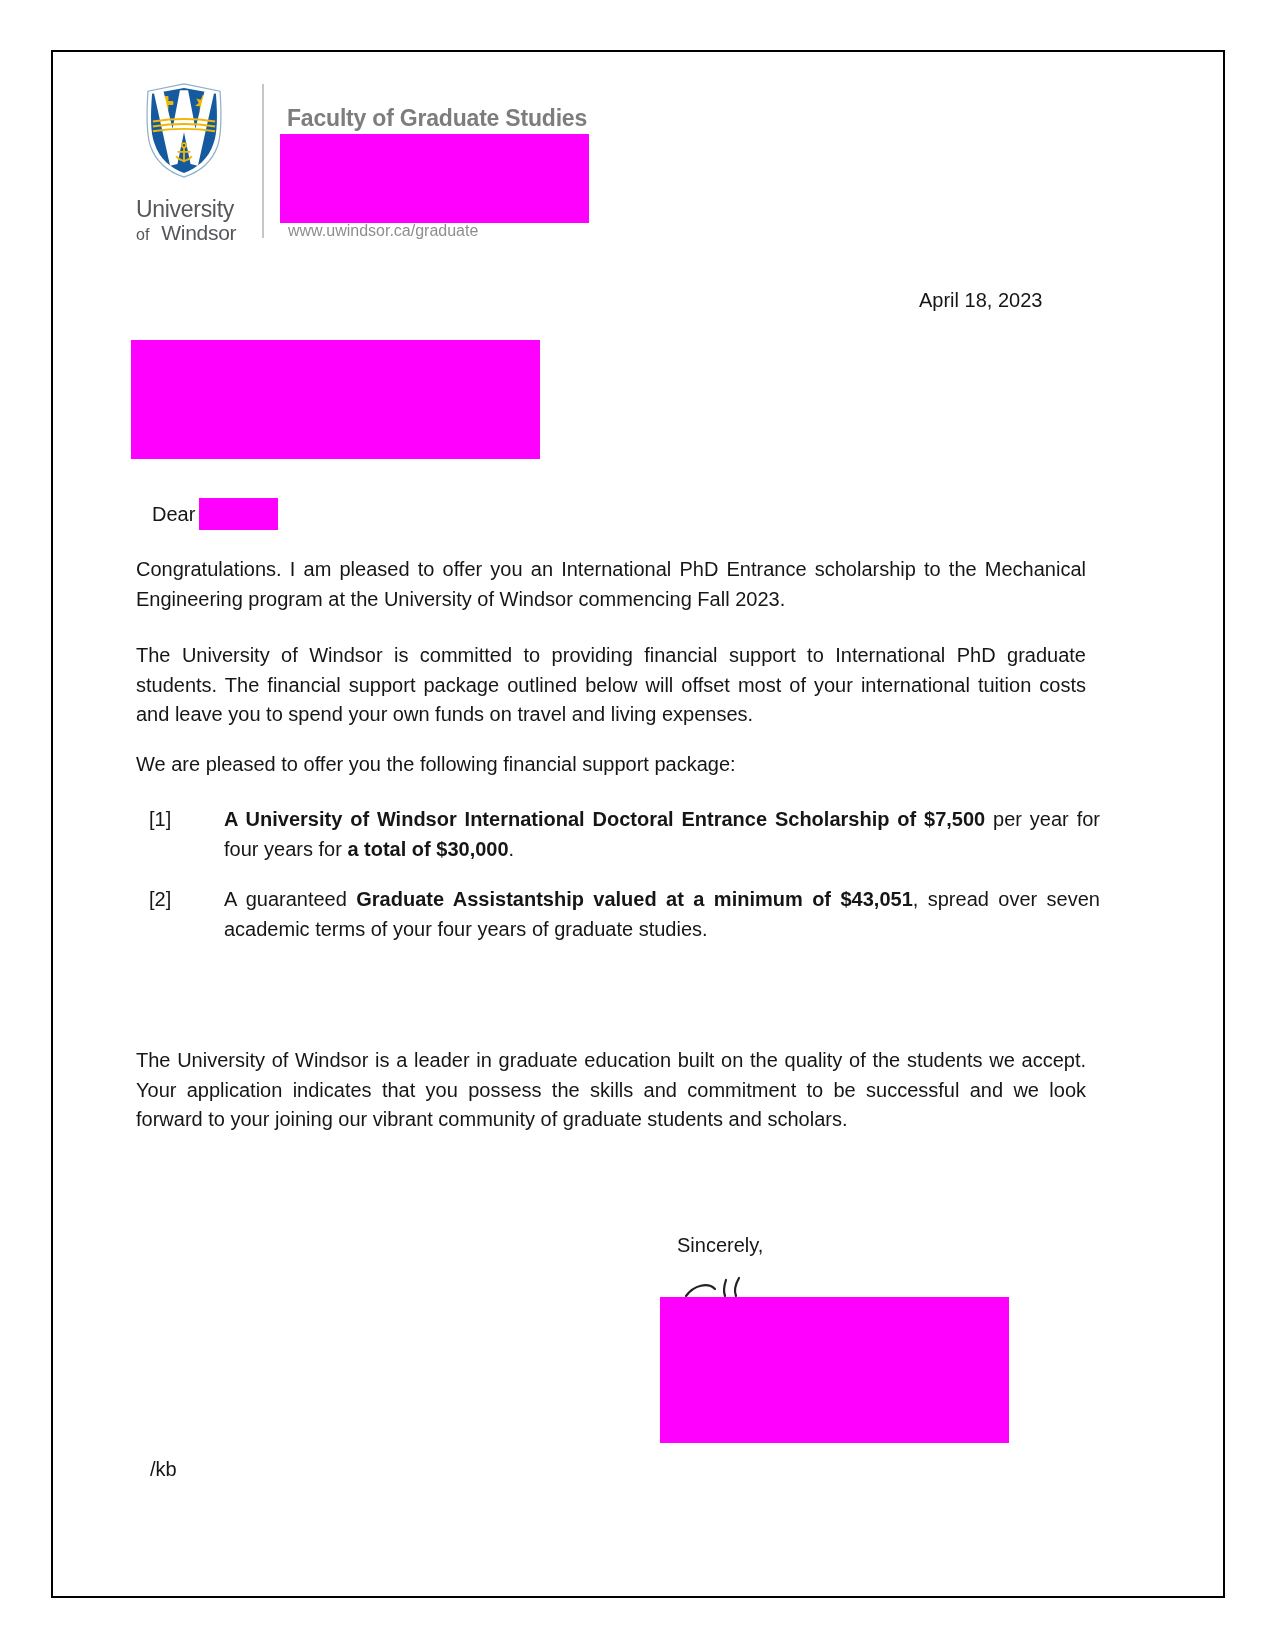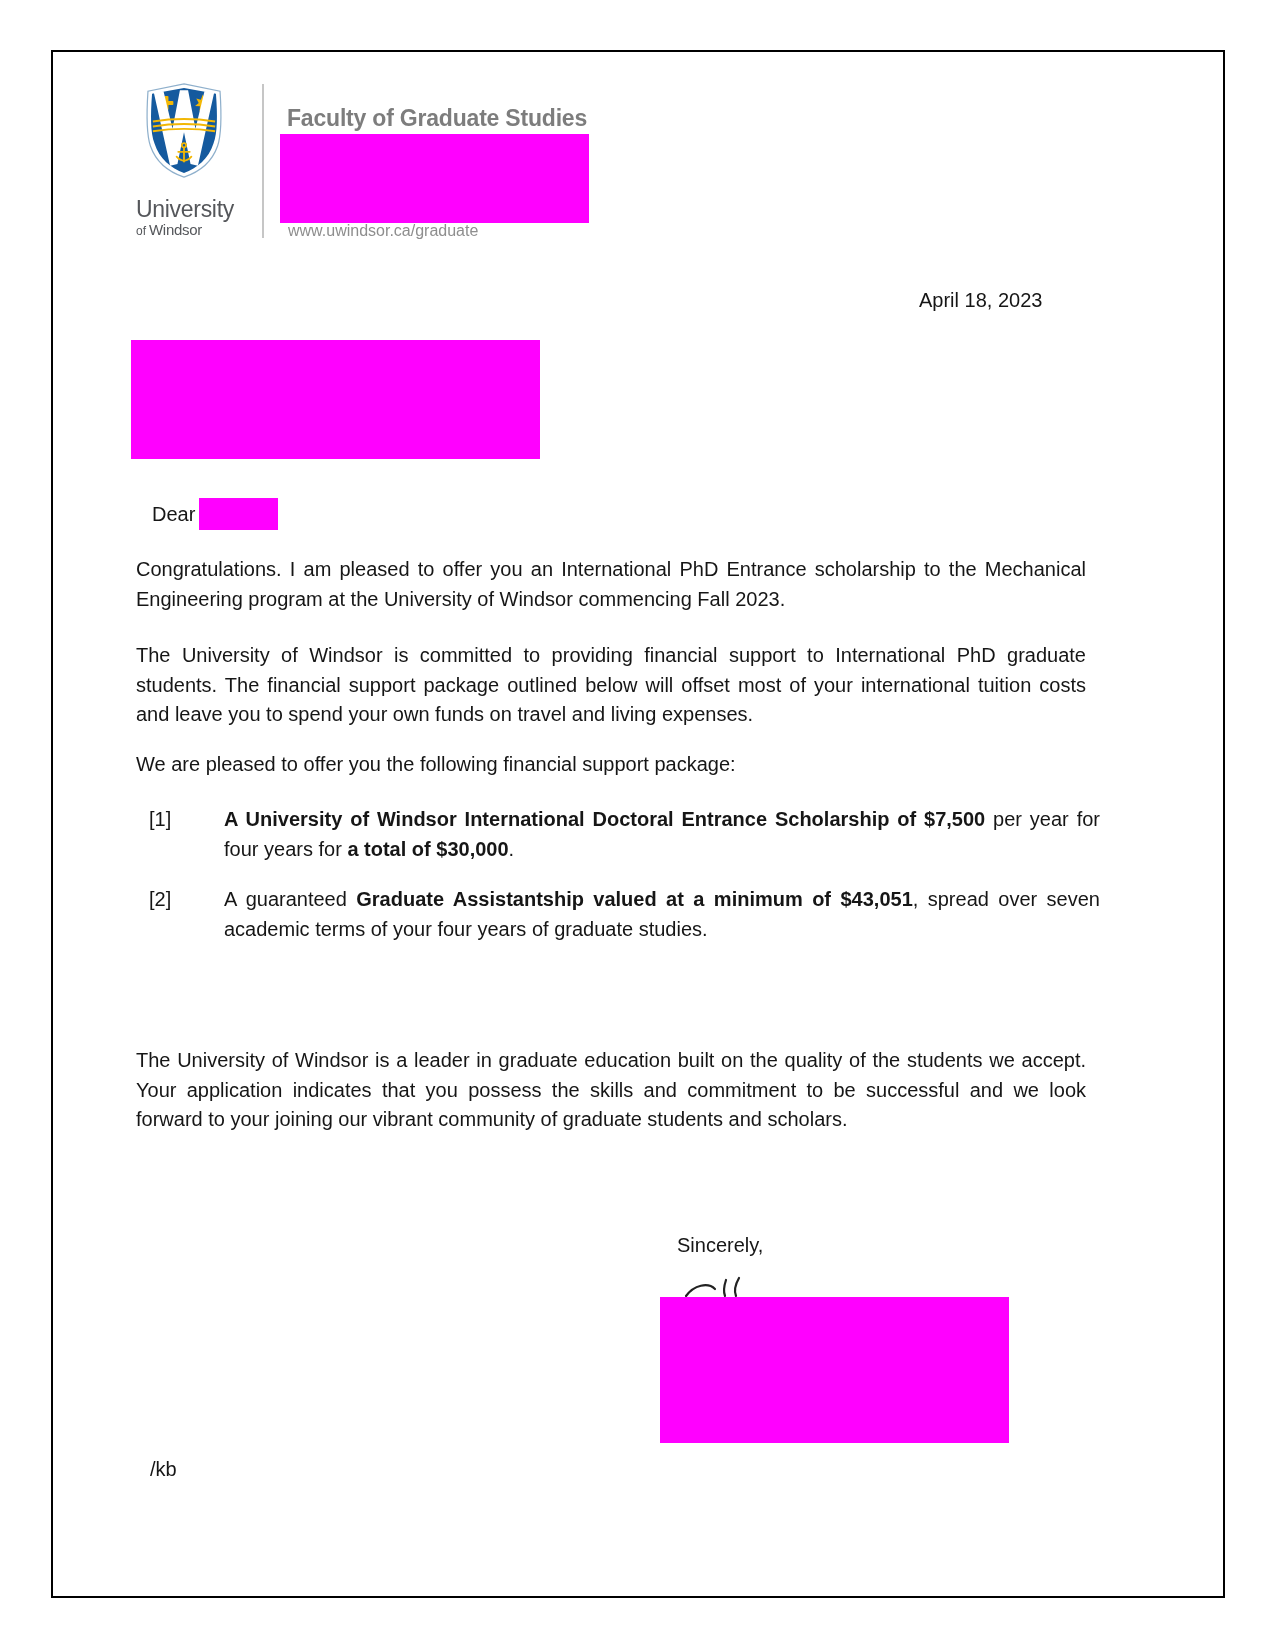--- a/index.html
+++ b/index.html
@@ -8,22 +8,22 @@
     font-family:"Liberation Sans",sans-serif;color:#161616;
   }
   .page-border{
     position:absolute;left:51px;top:50px;width:1174px;height:1548px;
     border:2px solid #000;box-sizing:border-box;pointer-events:none;
   }
   
   .crest{position:absolute;left:143px;top:83px;}
   .wordmark1{position:absolute;left:136px;top:196px;font-size:23px;letter-spacing:-0.3px;color:#55575b;}
   .wordmark2{position:absolute;left:136px;top:221px;color:#55575b;}
-  .wordmark2 .of{font-size:12px;}
-  .wordmark2 .win{font-size:15px;letter-spacing:-0.3px;margin-left:3px;}
+  .wordmark2 .of{font-size:16px;}
+  .wordmark2 .win{font-size:21px;letter-spacing:-0.3px;margin-left:12px;}
   .logo-divider{position:absolute;left:262px;top:84px;width:2px;height:154px;background:#c6c6c6;}
   .faculty{position:absolute;left:287px;top:105px;font-size:23px;font-weight:bold;color:#7d7d7d;letter-spacing:-0.2px;}
   .url{position:absolute;left:288px;top:222px;font-size:16px;color:#8e8e8e;}
   
   .redact{position:absolute;background:#ff00ff;}
   .r-header{left:280px;top:134px;width:309px;height:89px;}
   .r-address{left:131px;top:340px;width:409px;height:119px;}
   .r-name{left:199px;top:498px;width:79px;height:32px;}
   .r-signature{left:660px;top:1297px;width:349px;height:146px;}
   

